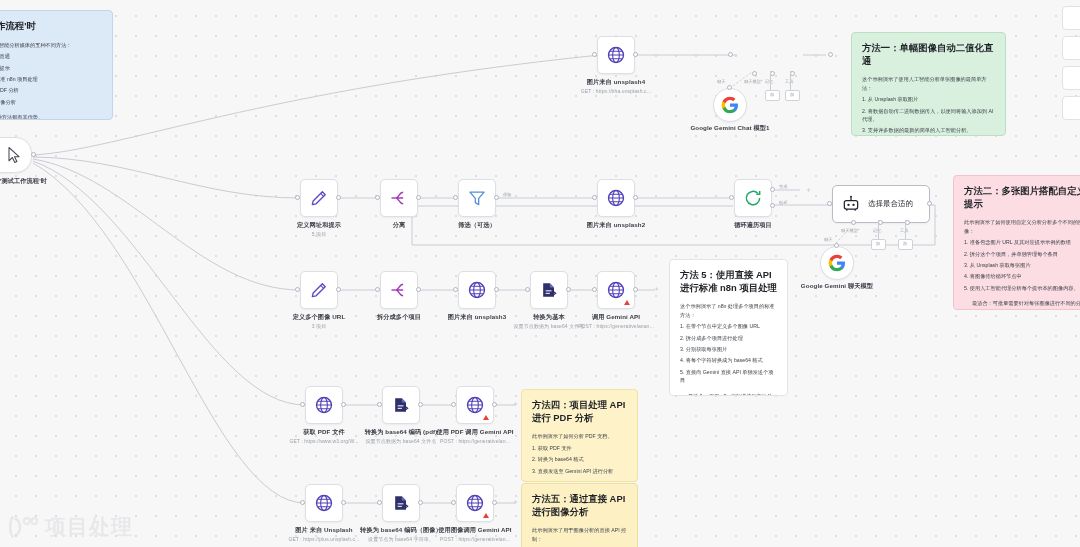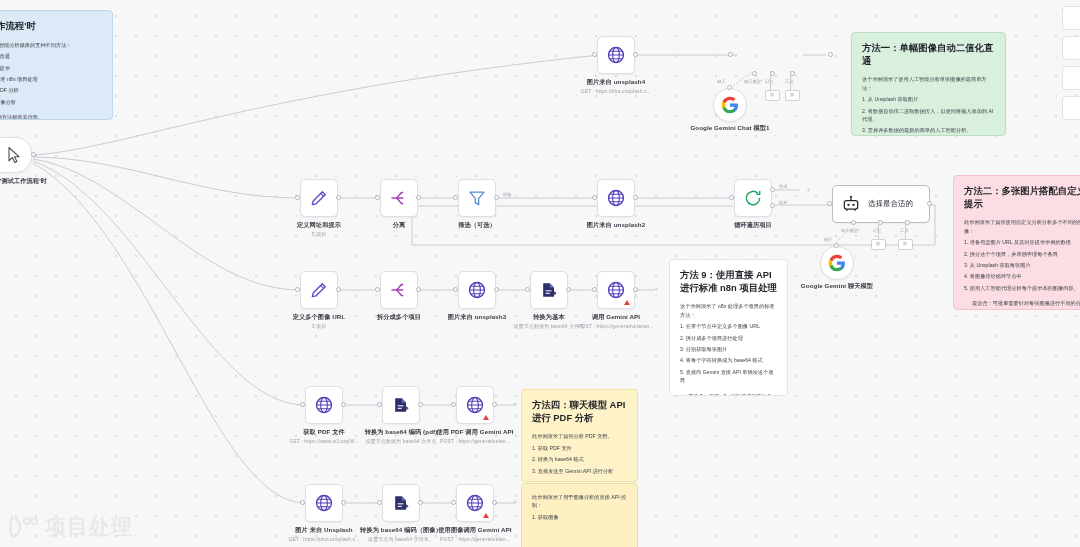--- a/index.html
+++ b/index.html
@@ -420,21 +420,21 @@
   </div>
   <div class="port" style="left:592px; top:287px;"></div>
   <div class="port" style="left:633px; top:287px;"></div>
   <div class="plusstub" style="left:653px; top:284px;">＋</div>
   <div class="nlabel" style="left:556px; top:313px;">
     <span>调用 Gemini API</span>
     <span class="nsub">POST : https://generativelanan...</span>
   </div>
 
   <div class="note note-white" style="left:669px; top:259px; width:119px; height:137px;">
-    <h3>方法 9：使用直接 API 进行标准 n8n 项目处理</h3>
+    <h3>方法 5：使用直接 API 进行标准 n8n 项目处理</h3>
     <p>这个示例演示了 n8n 处理多个项目的标准方法：</p>
     <p>1. 在带个节点中定义多个图像 URL</p>
     <p>2. 拆分成多个项目进行处理</p>
     <p>3. 分别获取每张图片</p>
     <p>4. 将每个字符转换成为 base64 格式</p>
     <p>5. 直接向 Gemini 直接 API 单独发送个项目</p>
     <p class="concl">最适合：使用 n8n 的标准流程方法处理多个图像，并可通过完整 API 控制。</p>
   </div>
 
   <div class="node" style="left:305px; top:386px;">
@@ -476,21 +476,21 @@
   </div>
   <div class="port" style="left:451px; top:402px;"></div>
   <div class="port" style="left:492px; top:402px;"></div>
   <div class="plusstub" style="left:512px; top:399px;">＋</div>
   <div class="nlabel" style="left:415px; top:428px;">
     <span>使用 PDF 调用 Gemini API</span>
     <span class="nsub">POST : https://generativelan...</span>
   </div>
 
   <div class="note note-yellow" style="left:521px; top:389px; width:117px; height:93px;">
-    <h3>方法四：聊天模型 API 进行 PDF 分析</h3>
+    <h3>方法四：项目处理 API 进行 PDF 分析</h3>
     <p>此示例演示了如何分析 PDF 文档。</p>
     <p>1. 获取 PDF 文件</p>
     <p>2. 转换为 base64 格式</p>
     <p>3. 直接发送至 Gemini API 进行分析</p>
 
   </div>
 
   <div class="node" style="left:305px; top:484px;">
     <svg class="ic" viewBox="0 0 24 24">
       <circle cx="12" cy="12" r="9" fill="none" stroke="#4f3fb8" stroke-width="1.6"></circle>
@@ -530,20 +530,21 @@
   </div>
   <div class="port" style="left:451px; top:500px;"></div>
   <div class="port" style="left:492px; top:500px;"></div>
   <div class="plusstub" style="left:512px; top:497px;">＋</div>
   <div class="nlabel" style="left:415px; top:526px;">
     <span>使用图像调用 Gemini API</span>
     <span class="nsub">POST : https://generativelan...</span>
   </div>
 
   <div class="note note-yellow2" style="left:521px; top:483px; width:117px; height:70px;">
+    <h3>方法五：通过直接 API 进行图像分析</h3>
     <p>此示例演示了用于图像分析的直接 API 控制：</p>
     <p>1. 获取图像</p>
 
   </div>
 
   <div class="edgepanel" style="top:6px;"></div>
   <div class="edgepanel" style="top:36px;"></div>
   <div class="edgepanel" style="top:66px;"></div>
   <div class="edgepanel" style="top:96px;"></div>
 

